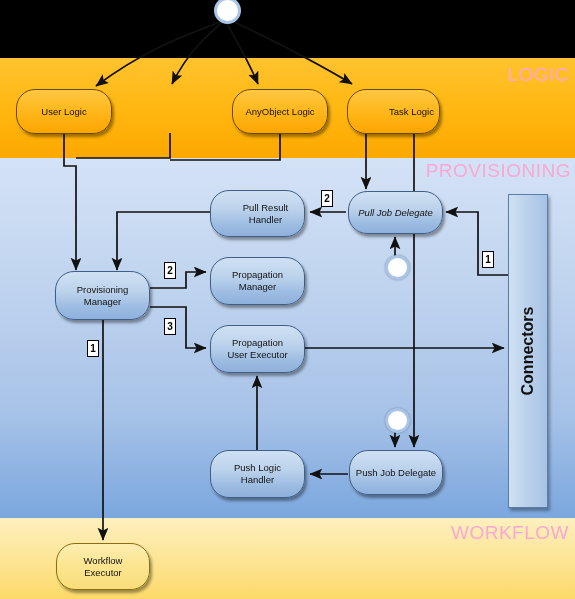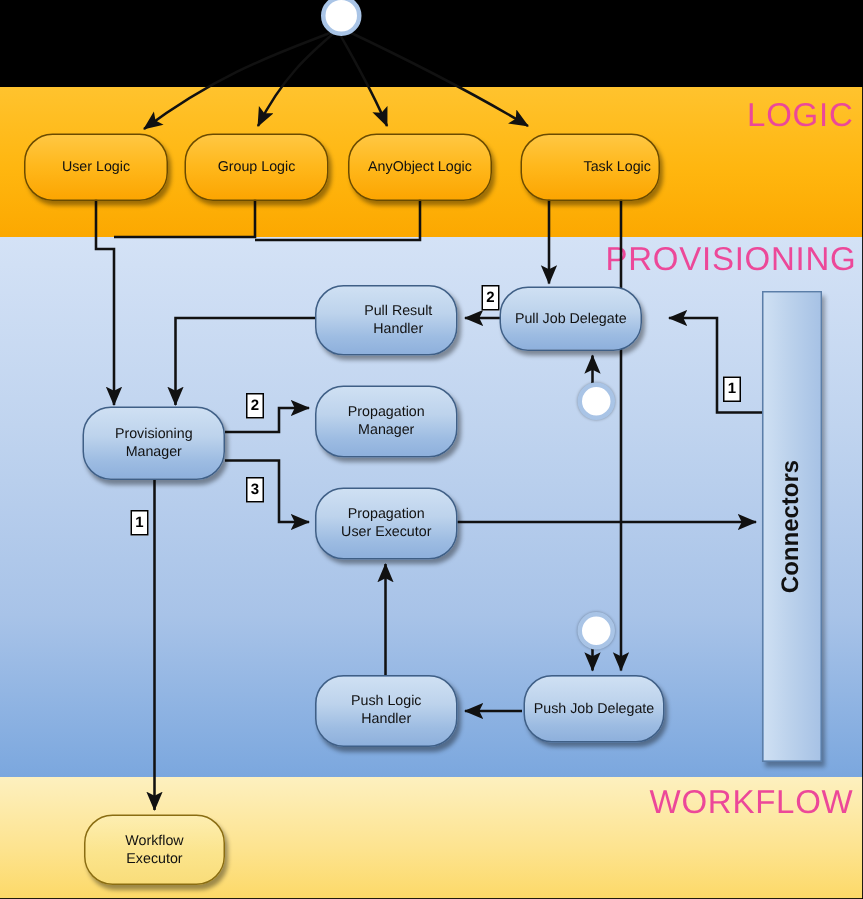--- a/index.html
+++ b/index.html
@@ -20,21 +20,21 @@
   #band-prov{
     top:158px;height:360px;
     background:linear-gradient(180deg,#d4e2f6 0%,#c0d4ef 35%,#a8c3e8 70%,#7ba7de 100%);
   }
   #band-wf{
     top:518px;height:81px;
     background:linear-gradient(180deg,#fdf0bf 0%,#fde38e 60%,#fcd968 100%);
   }
 
   .band-label{
-    position:absolute;color:#ec4899;font-size:22px;letter-spacing:.5px;
+    position:absolute;color:#f9a8d4;font-size:19px;letter-spacing:.5px;
     white-space:nowrap;
   }
   #lbl-logic{right:6px;top:64px;}
   #lbl-prov{right:4px;top:160px;}
   #lbl-wf{right:6px;top:522px;}
 
   
   .node{
     position:absolute;box-sizing:border-box;
     border-radius:19px;
@@ -148,38 +148,35 @@
 
       <path d="M395,256 L395,237" marker-end="url(#ah)"></path>
 
       <path d="M395,428 L395,447" marker-end="url(#ah)"></path>
     </g>
   </svg>
 
   <div class="node logic" style="left:16px;top:89px;width:96px;height:45px;">
     <span>User Logic</span>
   </div>
-  <div class="node logic" style="left:123px;top:89px;width:96px;height:45px;">
-    <span>Group Logic</span>
-  </div>
   <div class="node logic" style="left:232px;top:89px;width:96px;height:45px;justify-content:center;">
     <span>AnyObject Logic</span>
   </div>
   <div class="node logic" style="left:347px;top:89px;width:93px;height:45px;padding-left:36px;">
     <span>Task Logic</span>
   </div>
 
   <div class="node blue" style="left:210px;top:190px;width:95px;height:47px;padding-left:16px;">
     <div>
       <span>Pull Result</span>
       <span>Handler</span>
     </div>
   </div>
 
-  <div class="node blue" style="left:333px;top:191px;width:95px;height:43px;">
+  <div class="node blue" style="left:348px;top:191px;width:95px;height:43px;font-style:italic;">
     <span>Pull Job Delegate</span>
   </div>
 
   <div class="node blue" style="left:55px;top:271px;width:95px;height:49px;">
     <div>
       <span>Provisioning</span>
       <span>Manager</span>
     </div>
   </div>
 

